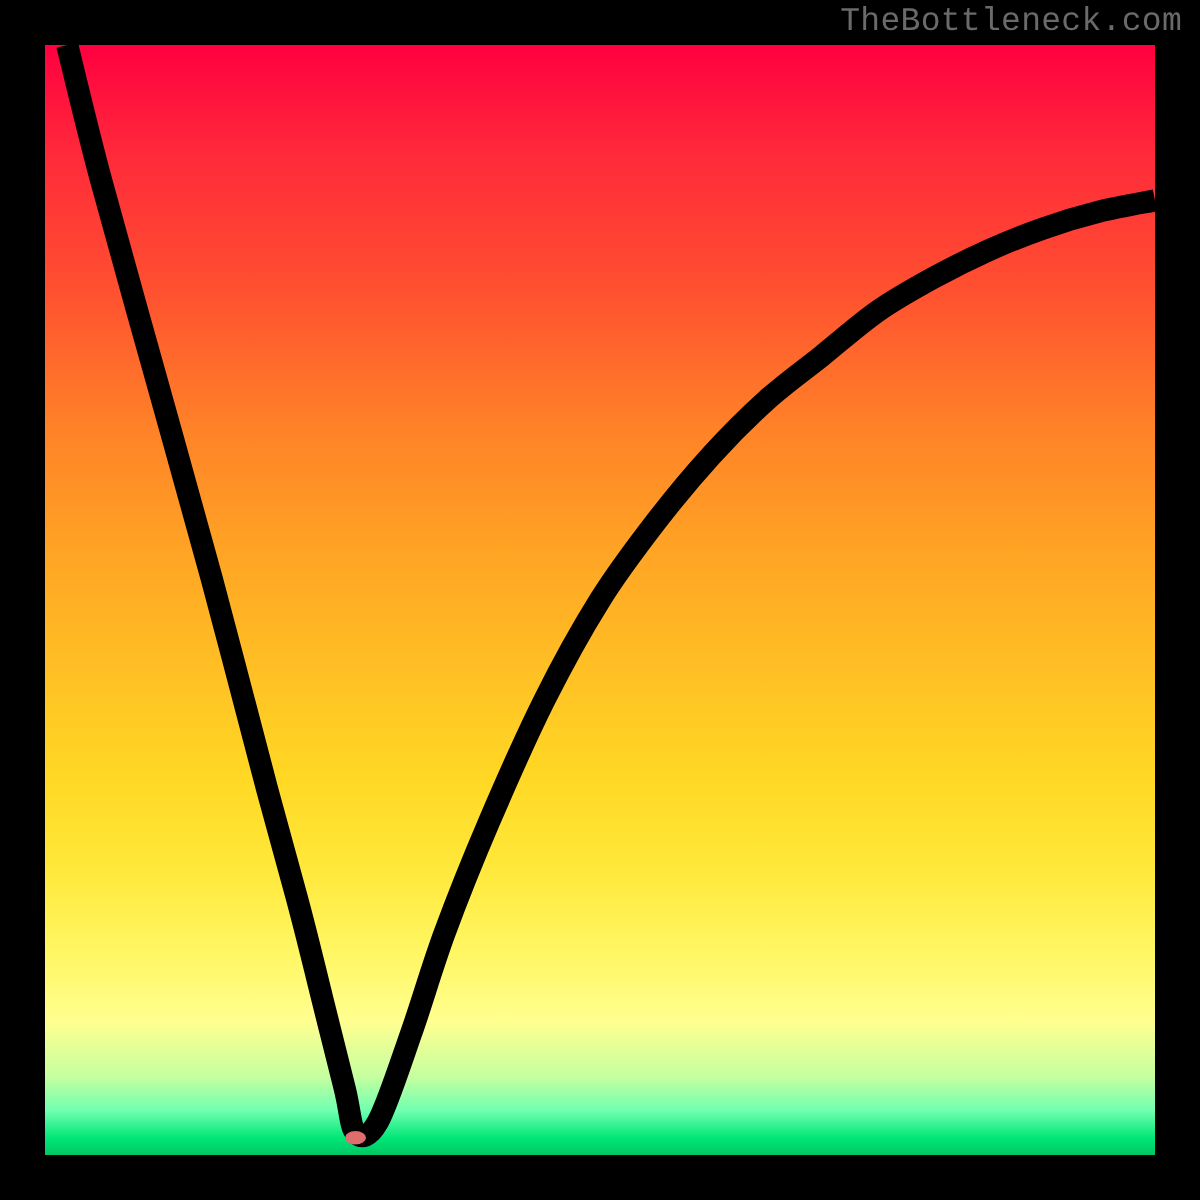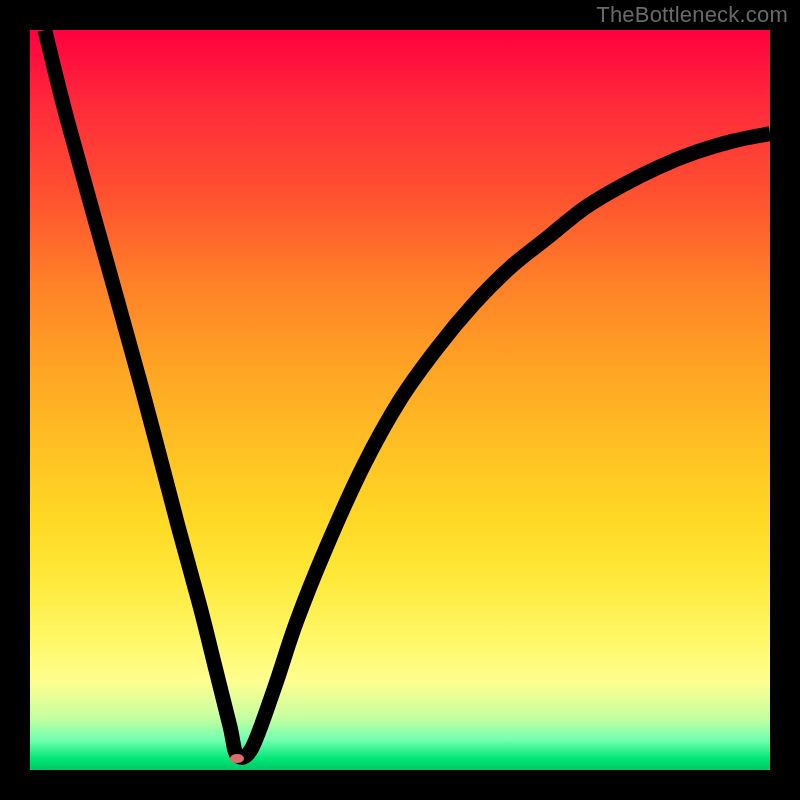--- a/index.html
+++ b/index.html
@@ -8,21 +8,21 @@
     position: relative;
     width: 800px;
     height: 800px;
     background: #000;
   }
   .attribution {
     position: absolute;
     top: 2px;
     right: 12px;
     color: #6a6a6a;
-    font-family: Liberation Sans, sans-serif;
+    font-family: Liberation Mono, monospace;
     font-size: 22px;
     letter-spacing: 0.2px;
     z-index: 10;
   }
   .plot-area {
     position: absolute;
     left: 30px;
     top: 30px;
     width: 740px;
     height: 740px;

